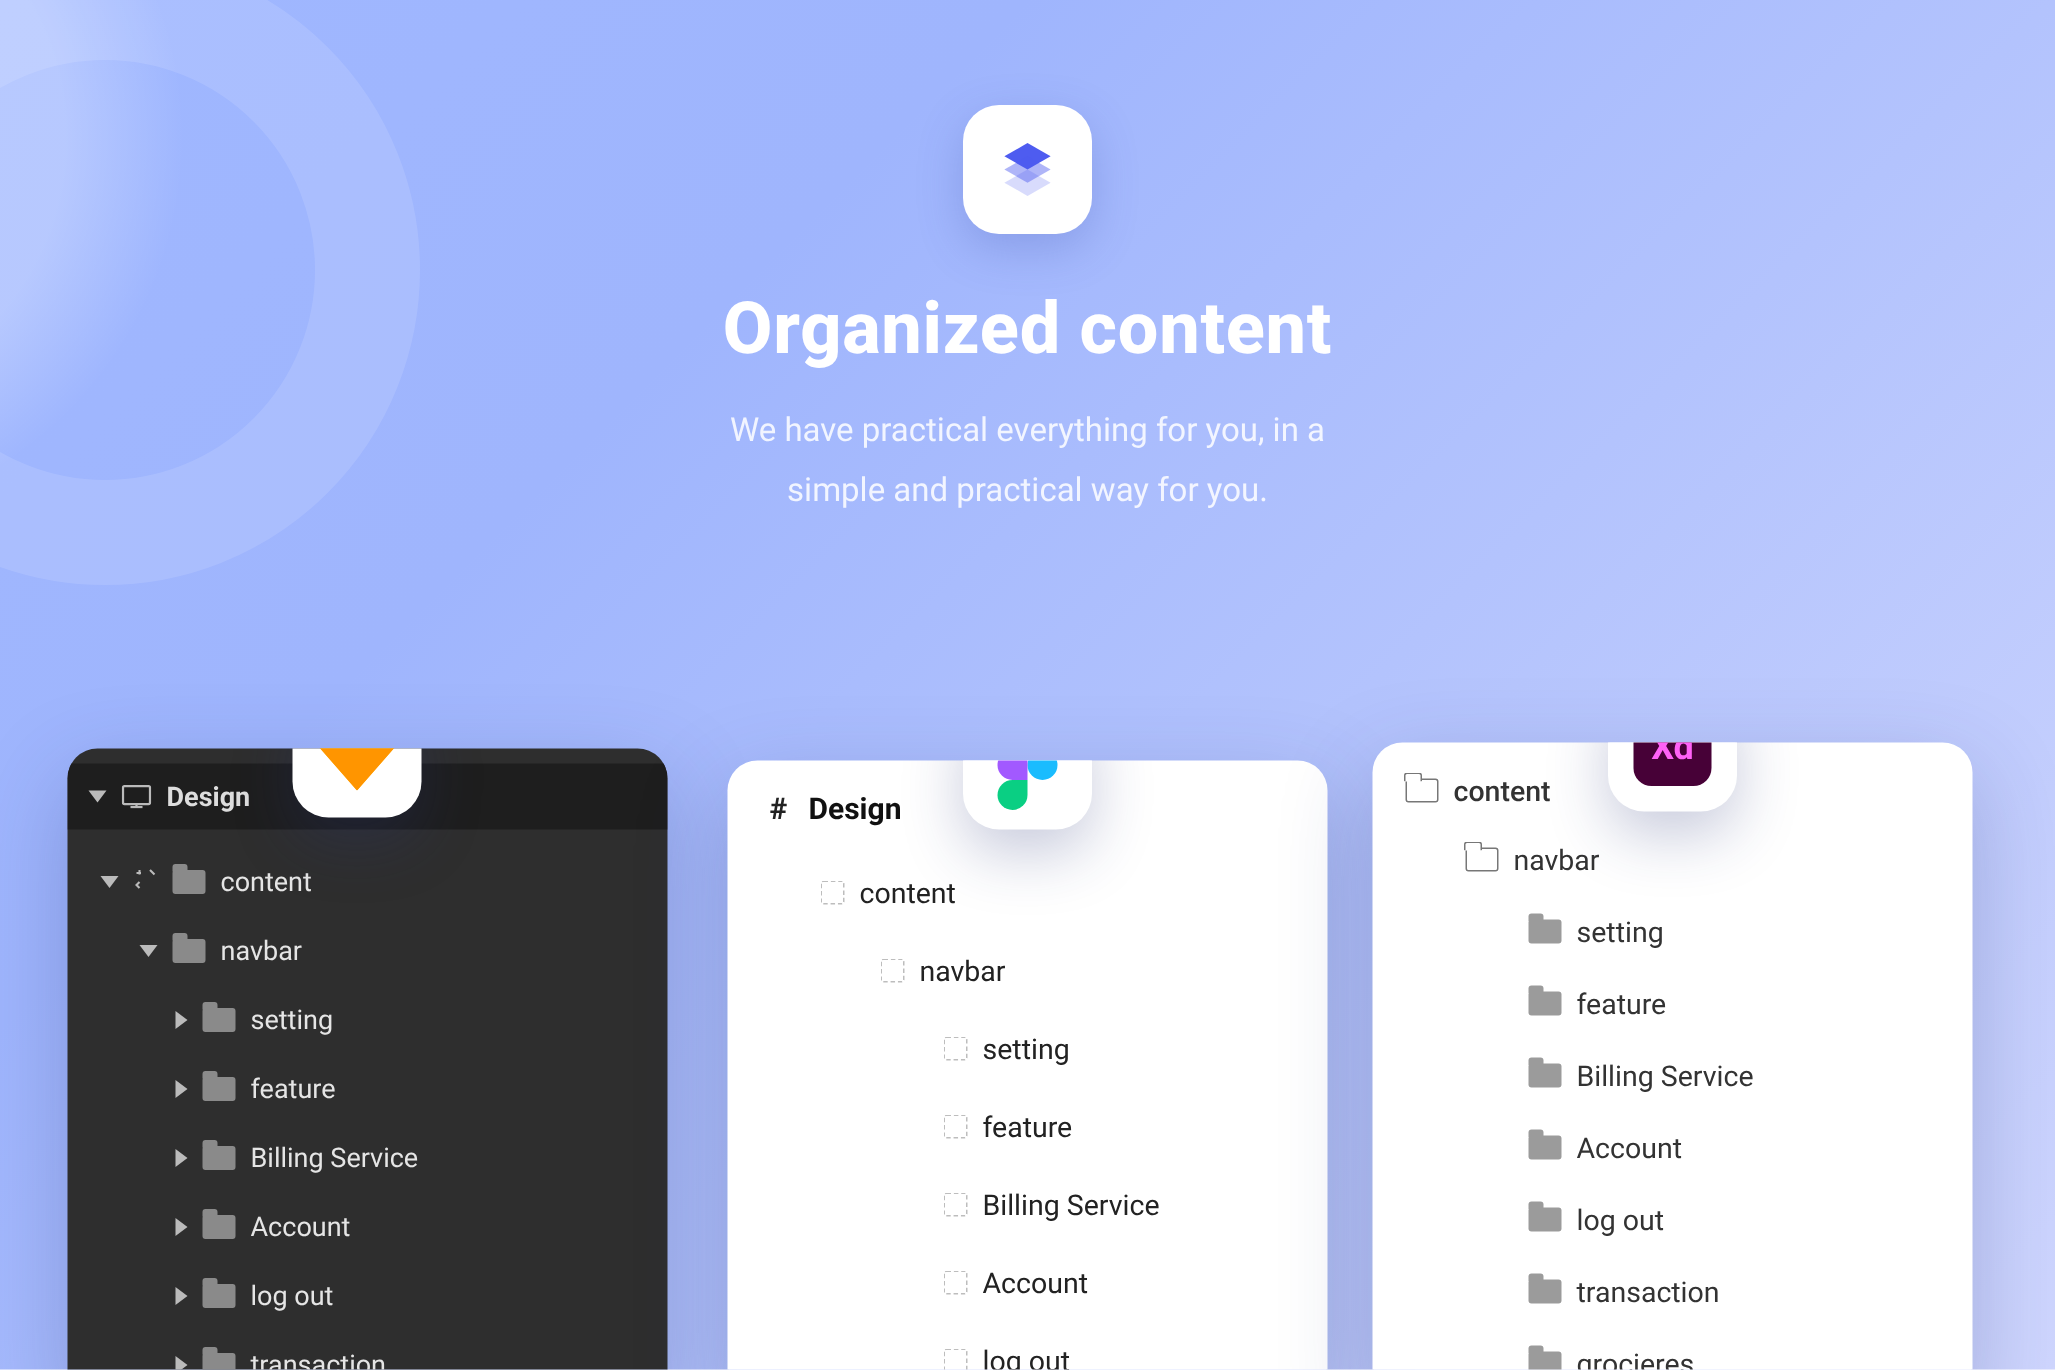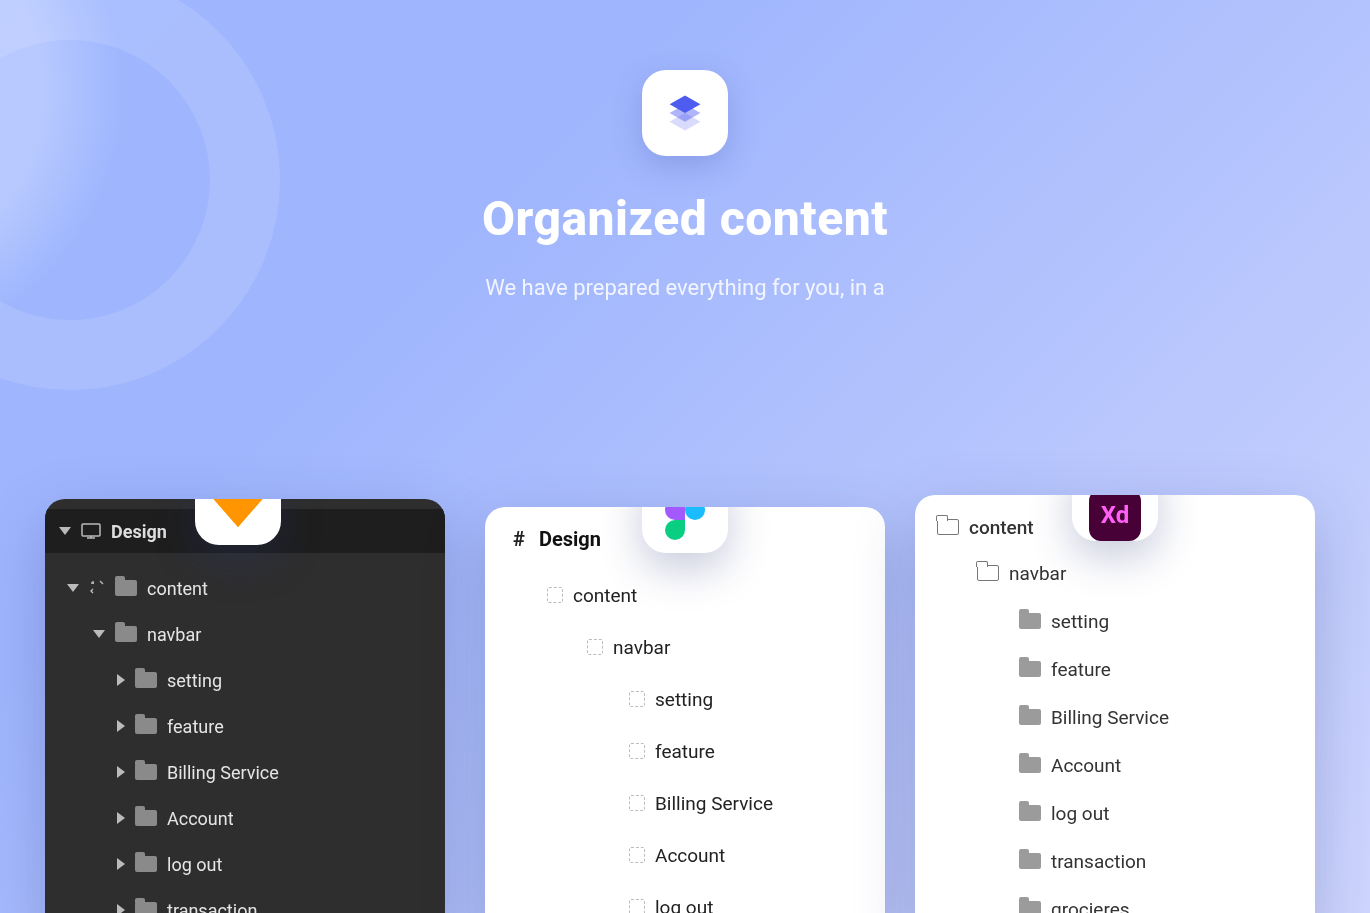--- a/index.html
+++ b/index.html
@@ -63,21 +63,21 @@
   #p-figma .chip { left:157px; }
   #p-figma .section-head { font-size:20px; color:#111; }
   #p-figma .row { height:52px; font-size:19px; color:#222; }
   .hash { font-weight:700; font-size:20px; color:#222; width:20px; text-align:center; }
   .frame-ico {
     width:16px; height:16px; border:1.5px dashed #bdbdbd; border-radius:2px;
   }
 
   
   #p-xd { left: 915px; width: 400px; background:#fff; color:#333; }
-  #p-xd .chip { left:157px;align-items:flex-end; }
+  #p-xd .chip { left:157px; }
   #p-xd .section-head { font-size:19px; font-weight:500; color:#333; }
   #p-xd .row { height:48px; font-size:19px; color:#333; }
   .folder-outline {
     width:22px; height:16px; border:1.6px solid #777; border-radius:2px; position:relative;
   }
   .folder-outline::before { content:""; position:absolute; left:-1.6px; top:-5px; width:10px; height:5px; border:1.6px solid #777; border-bottom:none; border-radius:2px 2px 0 0; background:#fff; }
   .folder-solid {
     width:22px; height:16px; background:#9b9b9b; border-radius:2px; position:relative;
   }
   .folder-solid::before { content:""; position:absolute; left:0; top:-4px; width:10px; height:5px; background:#9b9b9b; border-radius:2px 2px 0 0; }
@@ -103,21 +103,22 @@
 <div class="hero-icon">
   <svg class="layers-svg" viewBox="0 0 40 40">
     <polygon points="20,4 34,12 20,20 6,12" fill="#4e5cf0"></polygon>
     <polygon points="20,12 34,20 20,28 6,20" fill="#4e5cf0" opacity="0.45"></polygon>
     <polygon points="20,20 34,28 20,36 6,28" fill="#4e5cf0" opacity="0.22"></polygon>
   </svg>
 </div>
 
 <div class="hero-title">Organized content</div>
 <div class="hero-sub">
-  <span>We have prepared everything for you, in a</span><br>
+  <span>We have practical everything for you, in a</span><br>
+  <span>simple and practical way for you.</span>
 </div>
 
 <div class="panels">
 
   <div id="p-sketch" class="panel">
     <div class="chip">
       <svg class="sketch-svg" viewBox="0 0 56 50">
         <polygon points="12,2 44,2 56,18 28,50 0,18" fill="#ffae00"></polygon>
         <polygon points="12,2 28,18 0,18" fill="#ffd54a"></polygon>
         <polygon points="44,2 56,18 28,18" fill="#ffd54a"></polygon>

